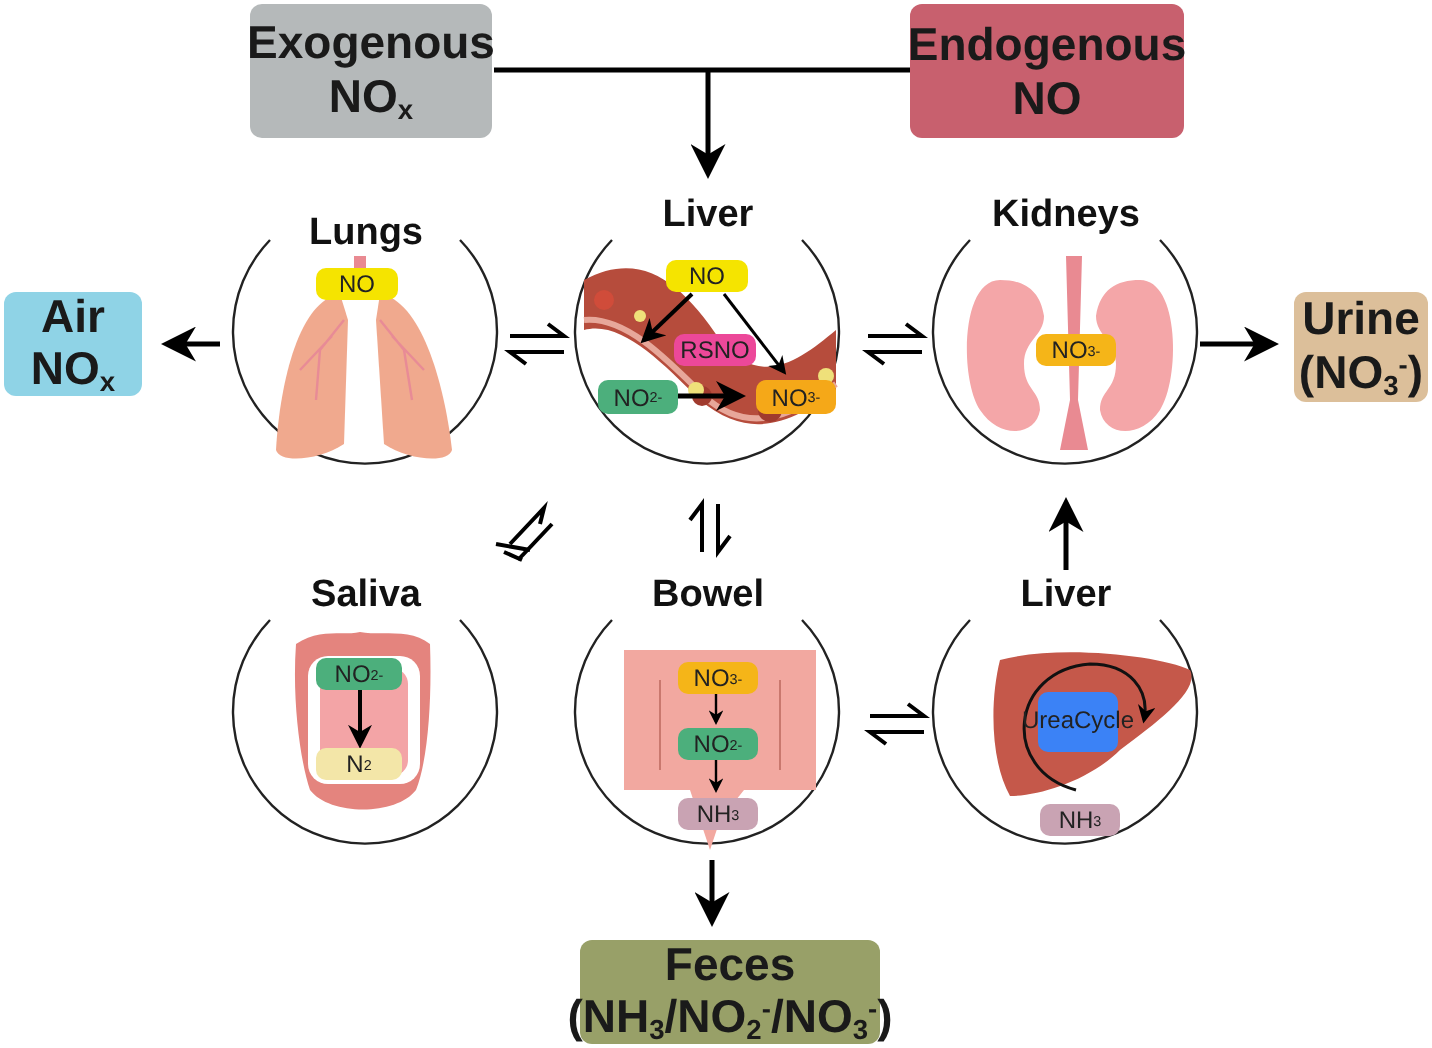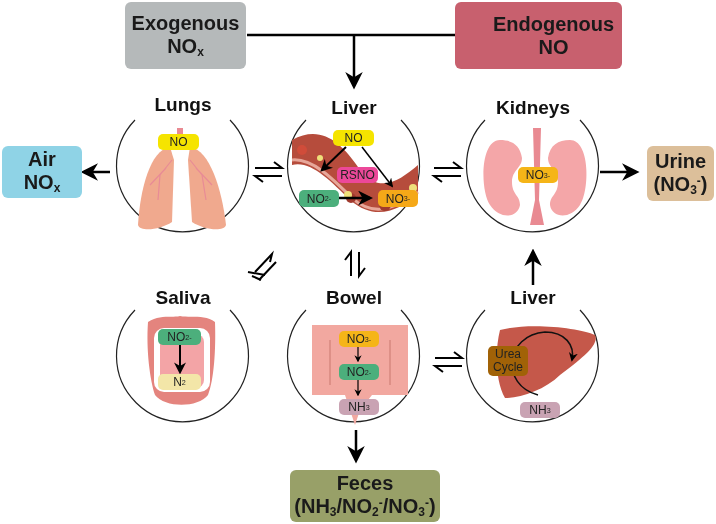--- a/index.html
+++ b/index.html
@@ -1,18 +1,18 @@
 <!DOCTYPE html>
 <html><head>
 <meta charset="utf-8">
 <style>
   html,body{margin:0;padding:0;background:#fff;}
   body{width:716px;height:524px;position:relative;overflow:hidden;font-family:"Liberation Sans",sans-serif;}
   .box{position:absolute;border-radius:6px;display:flex;flex-direction:column;align-items:center;justify-content:center;font-weight:bold;color:#1a1a1a;text-align:center;line-height:1.15;}
-  .box .l1,.box .l2{font-size:20px;}
+  .box .l1,.box .l2{font-size:23px;}
   .title{position:absolute;font-weight:bold;font-size:19px;color:#111;text-align:center;width:140px;}
   .pill{position:absolute;border-radius:5px;font-size:12px;display:flex;align-items:center;justify-content:center;color:#222;}
   sub{font-size:0.6em;vertical-align:-0.25em;}
   sup{font-size:0.6em;vertical-align:0.5em;}
   svg{position:absolute;left:0;top:0;}
 </style>
 </head>
 <body>
 
 <svg width="716" height="524">
@@ -113,26 +113,26 @@
       <path d="M259,280 L276,262"></path>
         <path d="M261,280 L252,276"></path>
     </g>
   </g>
 </svg>
 
 <div class="box" style="left:125px;top:2px;width:121px;height:67px;background:#b5b9ba;">
   <span class="l1">Exogenous</span>
   <span class="l2"><span>NO</span><sub>x</sub></span>
 </div>
-<div class="box" style="left:455px;top:2px;width:137px;height:67px;background:#c8606e;padding-left:30px;">
+<div class="box" style="left:455px;top:2px;width:137px;height:67px;background:#c8606e;">
   <span class="l1">Endogenous</span>
   <span class="l2">NO</span>
 </div>
 
-<div class="title" style="left:113px;top:94px;">Lungs</div>
+<div class="title" style="left:113px;top:106px;">Lungs</div>
 <div class="title" style="left:284px;top:97px;">Liver</div>
 <div class="title" style="left:463px;top:97px;">Kidneys</div>
 <div class="title" style="left:113px;top:287px;">Saliva</div>
 <div class="title" style="left:284px;top:287px;">Bowel</div>
 <div class="title" style="left:463px;top:287px;">Liver</div>
 
 <div class="pill" style="left:158px;top:134px;width:41px;height:16px;background:#f5e400;">NO</div>
 
 <div class="pill" style="left:333px;top:130px;width:41px;height:16px;background:#f5e400;">NO</div>
 <div class="pill" style="left:337px;top:167px;width:41px;height:16px;background:#ec4899;">RSNO</div>
@@ -171,30 +171,30 @@
 <div class="pill" style="left:339px;top:364px;width:40px;height:16px;background:#4caf7c;">
     <span>NO</span>
     <sub>2</sub>
     <sup>-</sup>
   </div>
 <div class="pill" style="left:339px;top:399px;width:40px;height:16px;background:#c9a3b3;">
     <span>NH</span>
     <sub>3</sub>
   </div>
 
-<div class="pill" style="left:488px;top:346px;width:40px;height:30px;background:#a16207;flex-direction:column;line-height:1.1;">
+<div class="pill" style="left:519px;top:346px;width:40px;height:30px;background:#3b82f6;flex-direction:row;line-height:1.1;">
   <span>Urea</span>
   <span>Cycle</span>
 </div>
 <div class="pill" style="left:520px;top:402px;width:40px;height:16px;background:#c9a3b3;">
     <span>NH</span>
     <sub>3</sub>
   </div>
 
-<div class="box" style="left:2px;top:146px;width:80px;height:52px;background:#8fd3e6;">
+<div class="box" style="left:2px;top:146px;width:69px;height:52px;background:#8fd3e6;">
   <span class="l1">Air</span>
   <span class="l2"><span>NO</span><sub>x</sub></span>
 </div>
 <div class="box" style="left:647px;top:146px;width:67px;height:55px;background:#dcbf9a;">
   <span class="l1">Urine</span>
   <span class="l2">(<span>NO</span><sub>3</sub><sup>-</sup>)</span>
 </div>
 <div class="box" style="left:290px;top:470px;width:150px;height:52px;background:#98a068;">
   <span class="l1">Feces</span>
   <span class="l2">(<span>NH</span><sub>3</sub>/<span>NO</span><sub>2</sub><sup>-</sup>/<span>NO</span><sub>3</sub><sup>-</sup>)</span>

